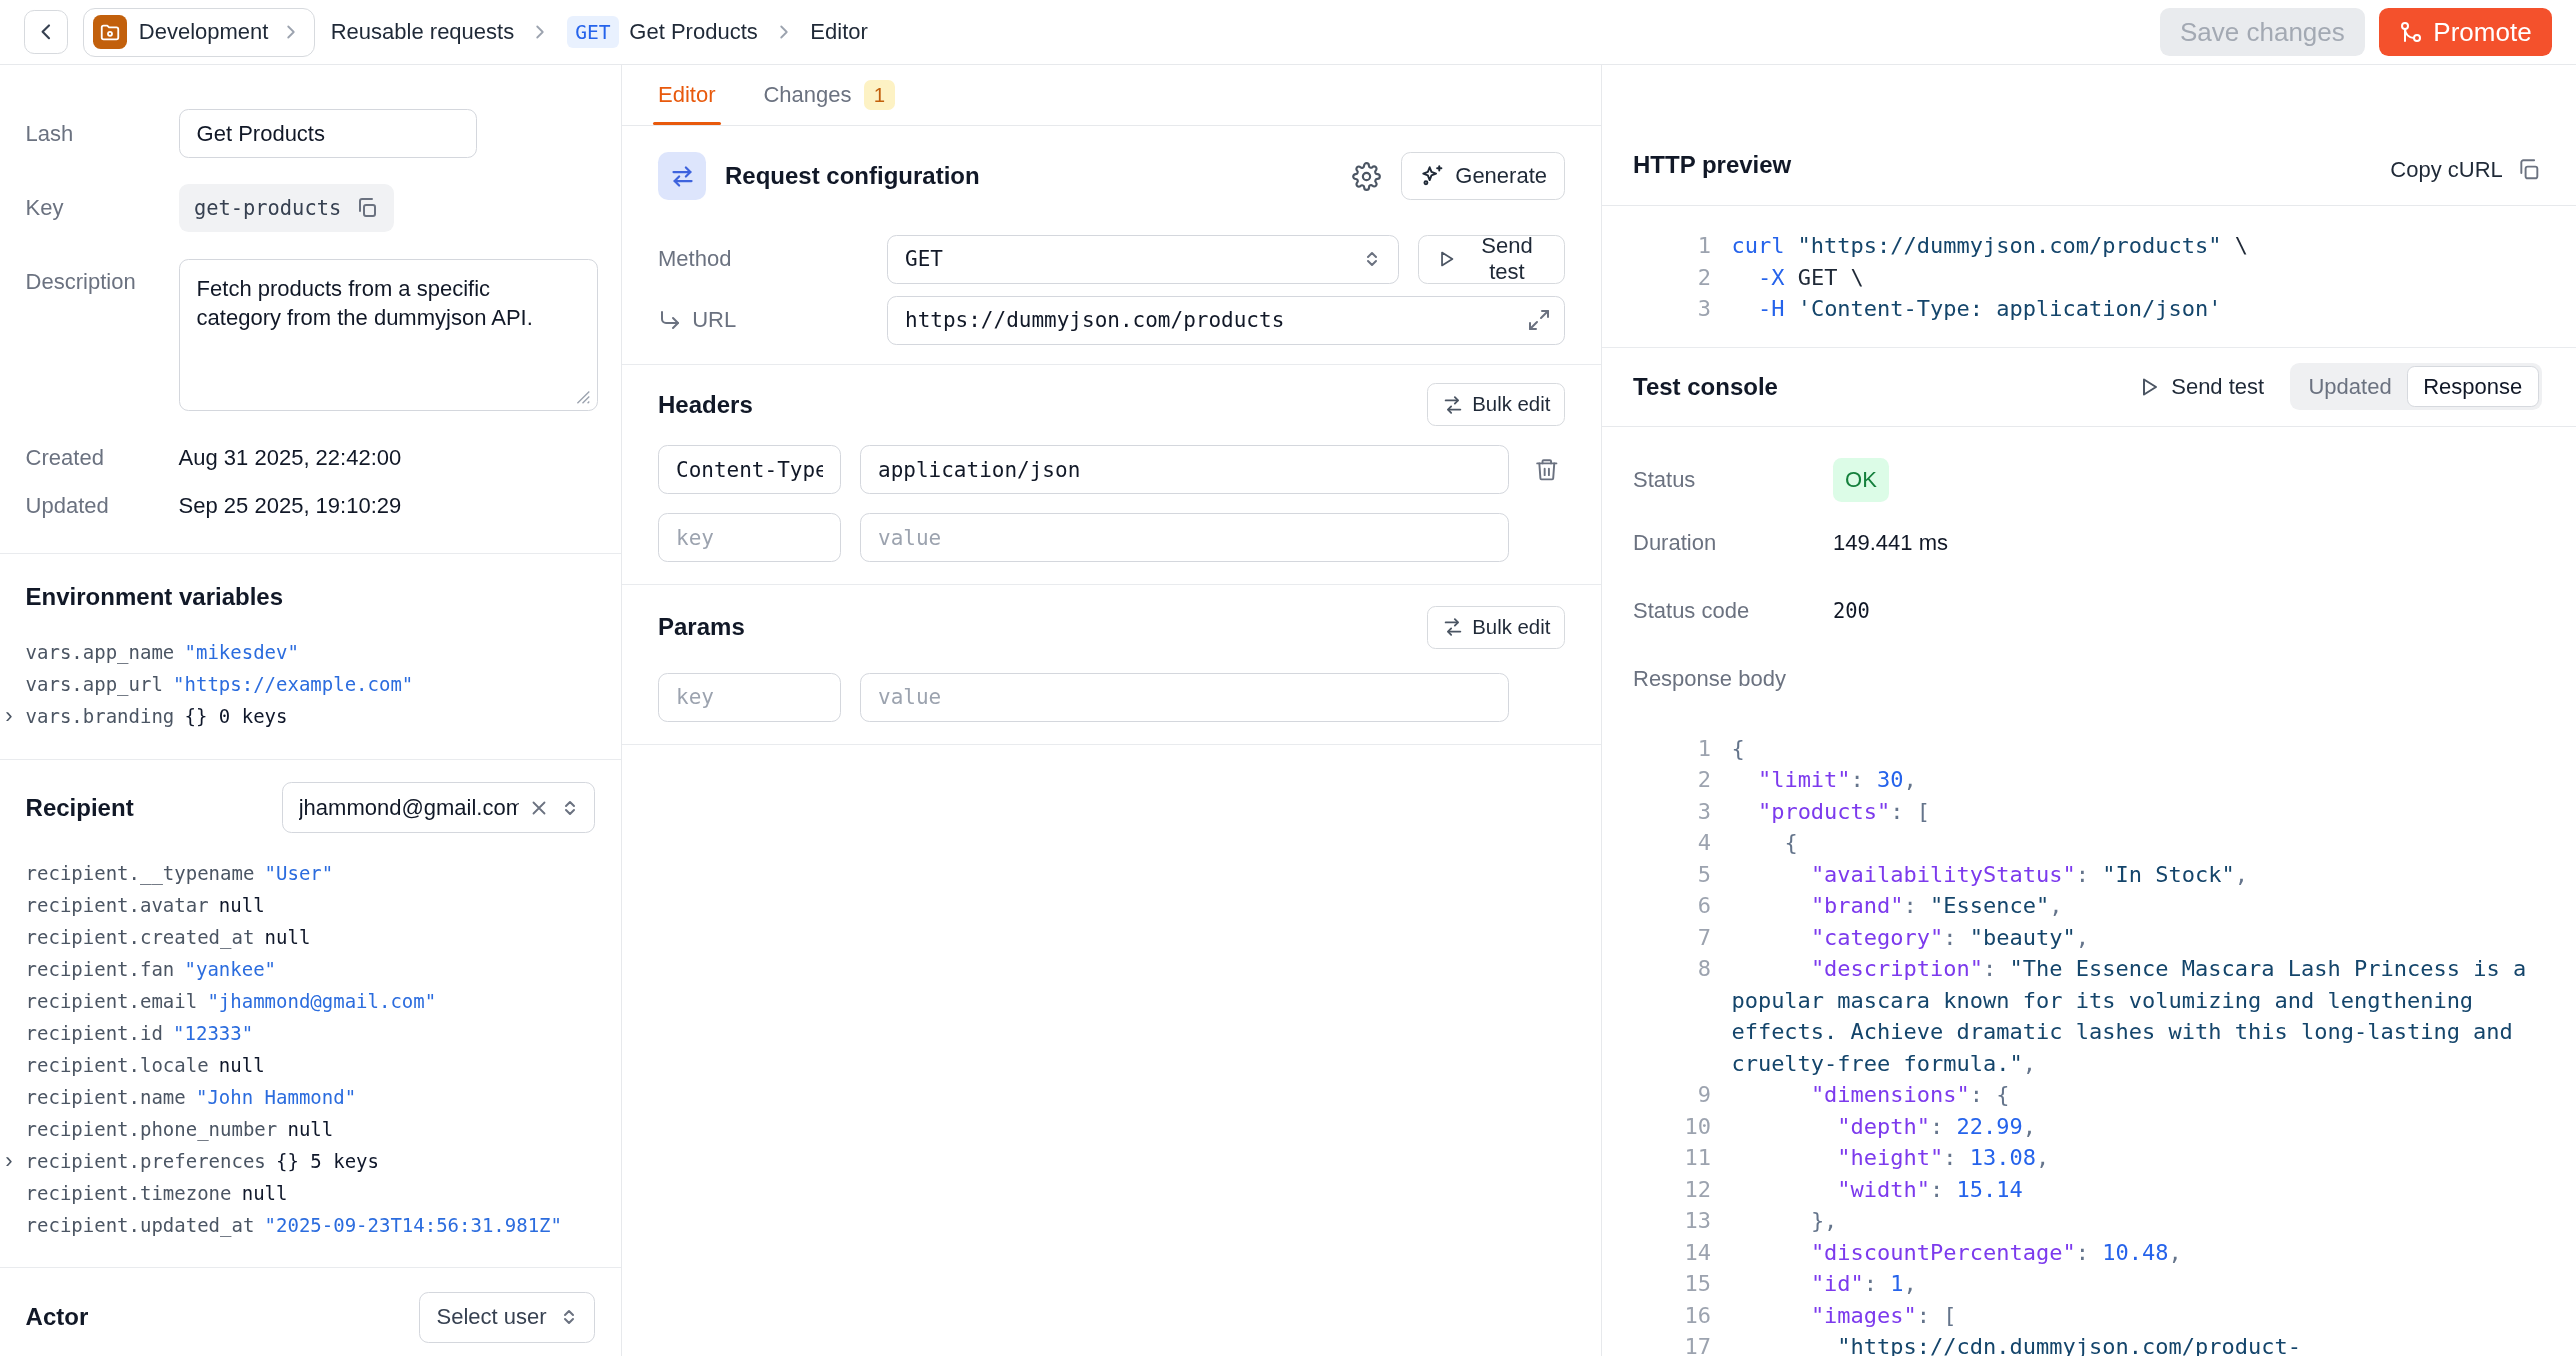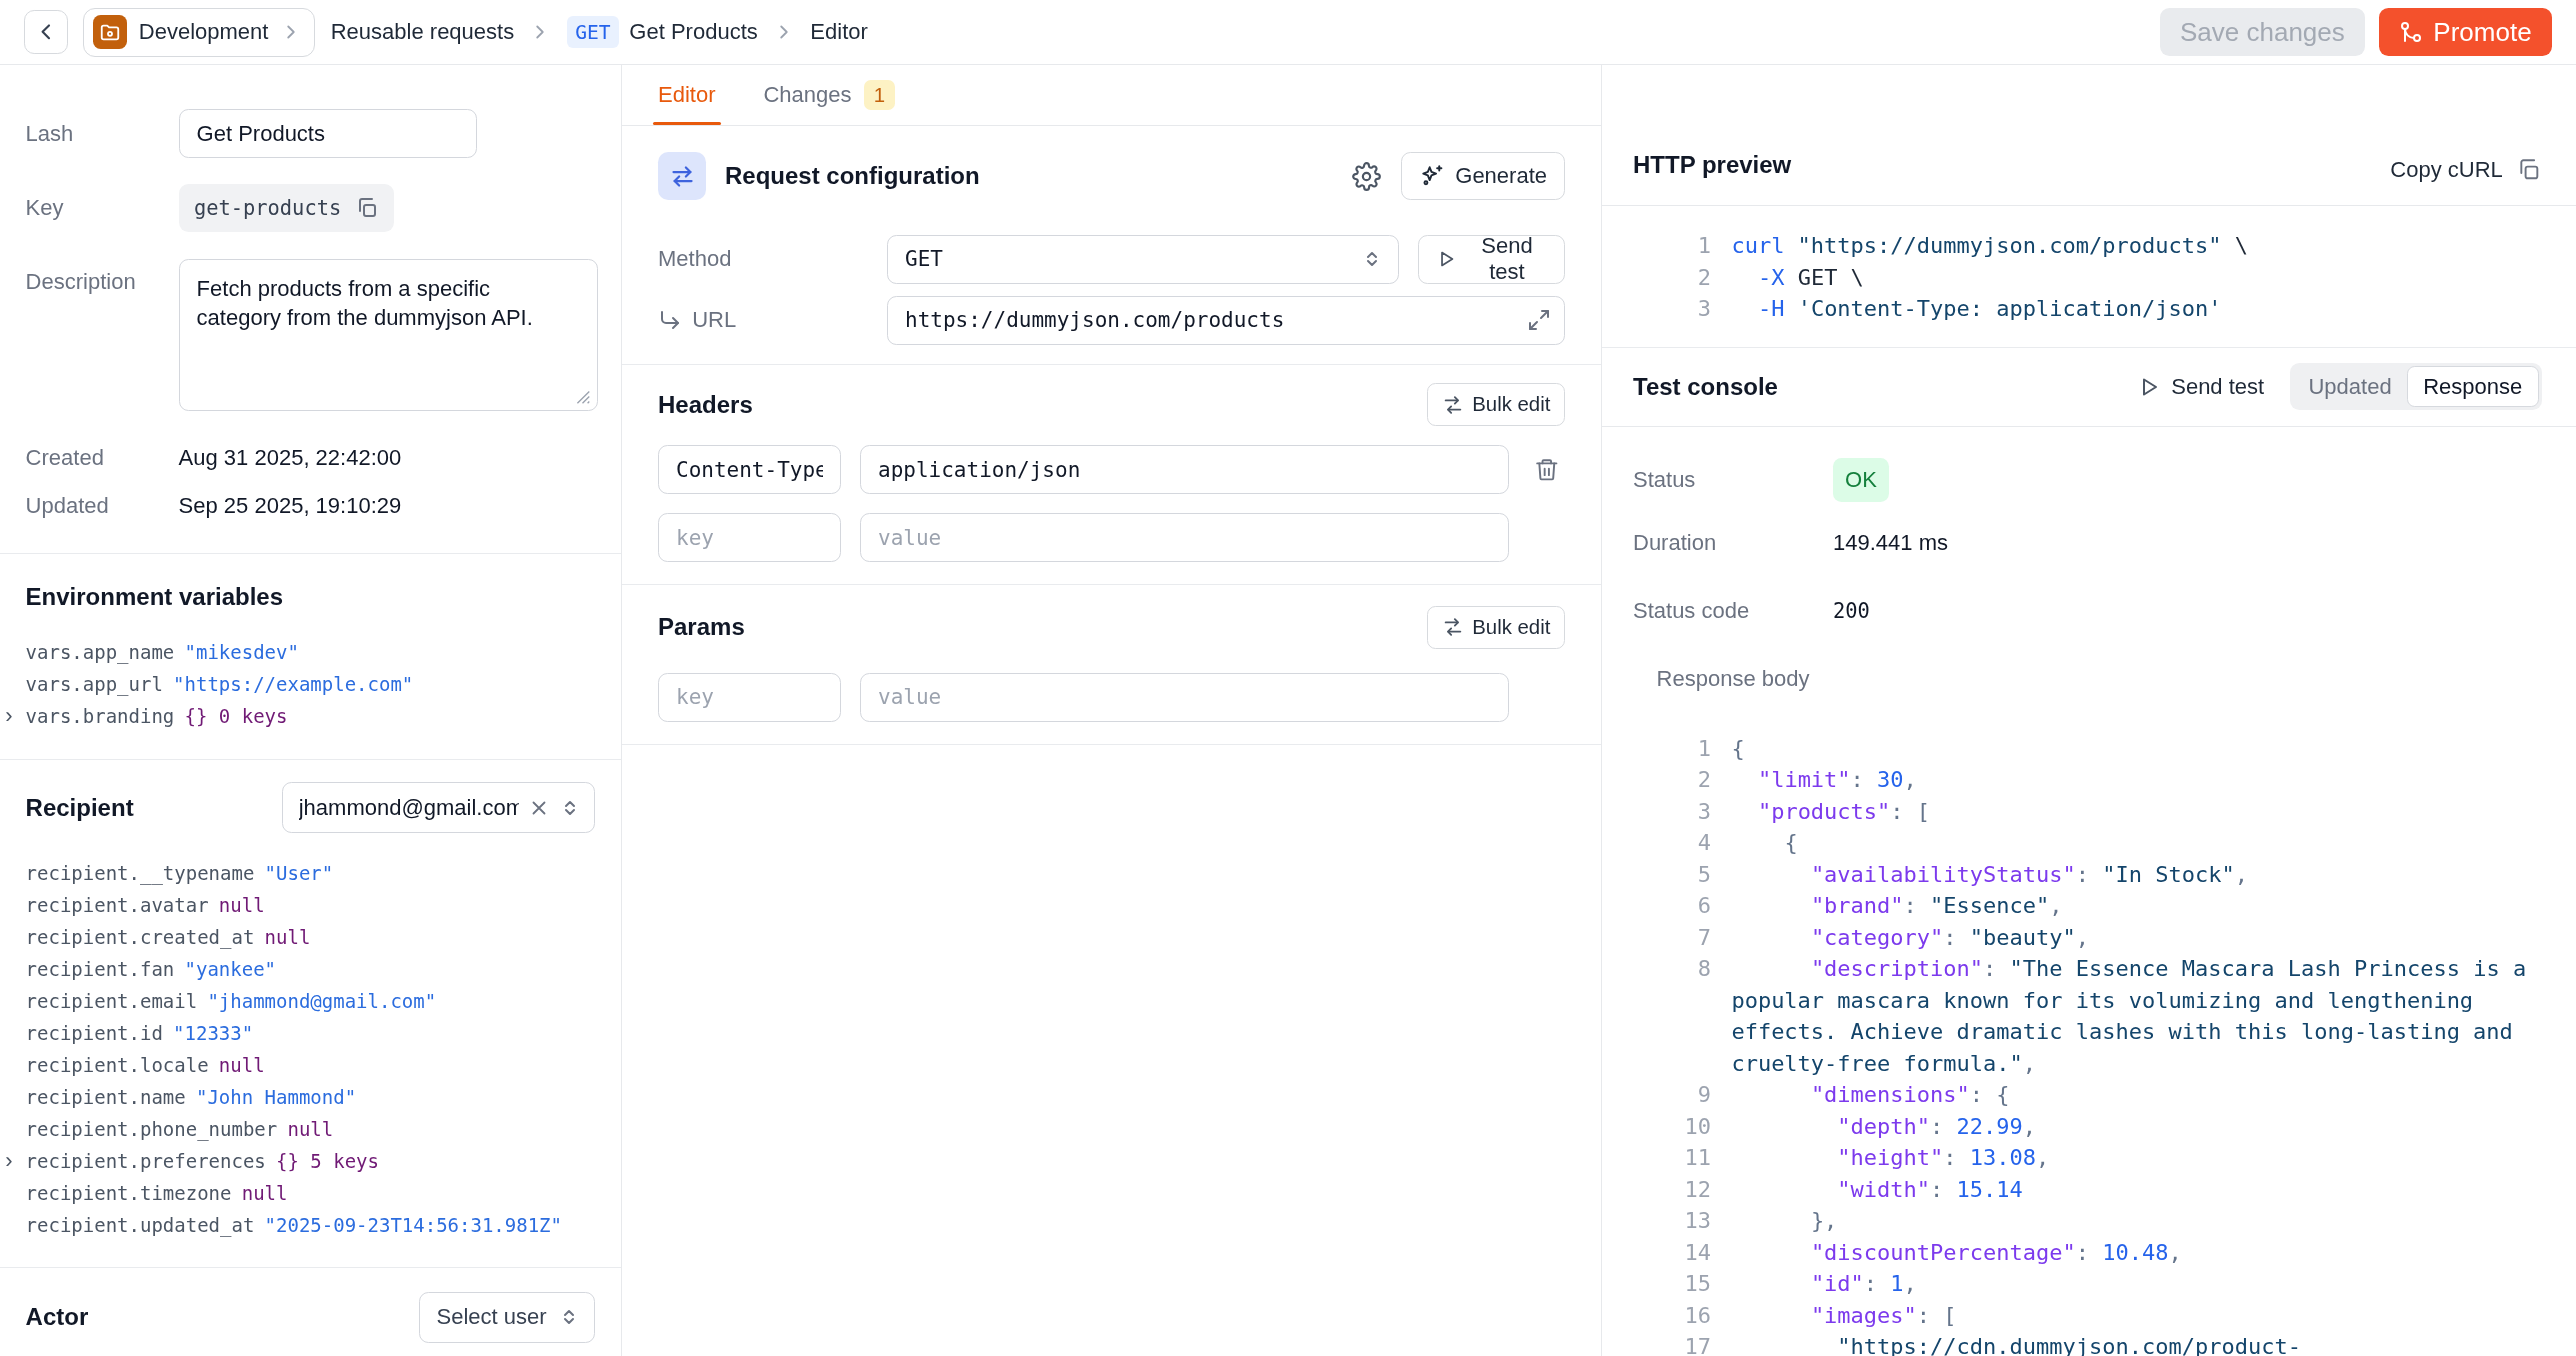--- a/index.html
+++ b/index.html
@@ -54,21 +54,21 @@
     font-size:22px; color:#111827; font-family:inherit; line-height:29px; resize:none; }
   .resize-h { position:absolute; right:6.8px; bottom:8.5px; color:#9ca3af; }
   .meta-val { font-size:22px; color:#111827; }
   .kv-row { position:relative; display:flex; align-items:baseline; line-height:32px;
     font-family:"DejaVu Sans Mono", monospace; font-size:19px; white-space:nowrap; }
   .kv-chevron { position:absolute; left:-20.4px; top:0; color:#4b5563; font-size:22px; cursor:pointer;
     font-family:"Liberation Sans", sans-serif; }
   .kv-key { color:#4b5563; }
   .kv-val { margin-left:10.2px; }
   .kv-str { color:#2b6cde; }
-  .kv-null, .kv-keys { color:#701a75; }
+  .kv-null, .kv-keys { color:#0f172a; }
   .rec-head { display:flex; align-items:center; justify-content:space-between; }
   .rec-select { width:313px; height:51px; border:0.9px solid #d4d7dd; border-radius:9.4px; display:flex;
     align-items:center; padding:0 12px 0 15.3px; gap:8.5px; cursor:pointer; background:#fff; }
   .rec-select .val { flex:1; font-size:22px; color:#111827; white-space:nowrap; overflow:hidden; }
   .sel-btn { height:51px; border:0.9px solid #d4d7dd; border-radius:9.4px; background:#fff; display:flex;
     align-items:center; gap:10.2px; padding:0 13.6px 0 17px; font-size:22px; color:#374151;
     font-family:inherit; cursor:pointer; }
   .actor-row { display:flex; align-items:center; justify-content:space-between; }
 
   
@@ -539,21 +539,21 @@
         <span><span class="ok-badge">OK</span></span>
       </div>
       <div class="stat-row">
         <span class="stat-label">Duration</span>
         <span class="stat-val">149.441 ms</span>
       </div>
       <div class="stat-row">
         <span class="stat-label">Status code</span>
         <span class="stat-val mono">200</span>
       </div>
-      <div class="stat-row" style="margin-bottom:0;text-align:center;">
+      <div class="stat-row" style="margin-bottom:0;">
         <span class="stat-label">Response body</span>
         <span></span>
       </div>
       <div class="resp-code">
           <div class="cl">
             <span class="ln">1</span>
             <span class="code"><span class="c-pun">{</span></span>
           </div>
           <div class="cl">
             <span class="ln">2</span>

